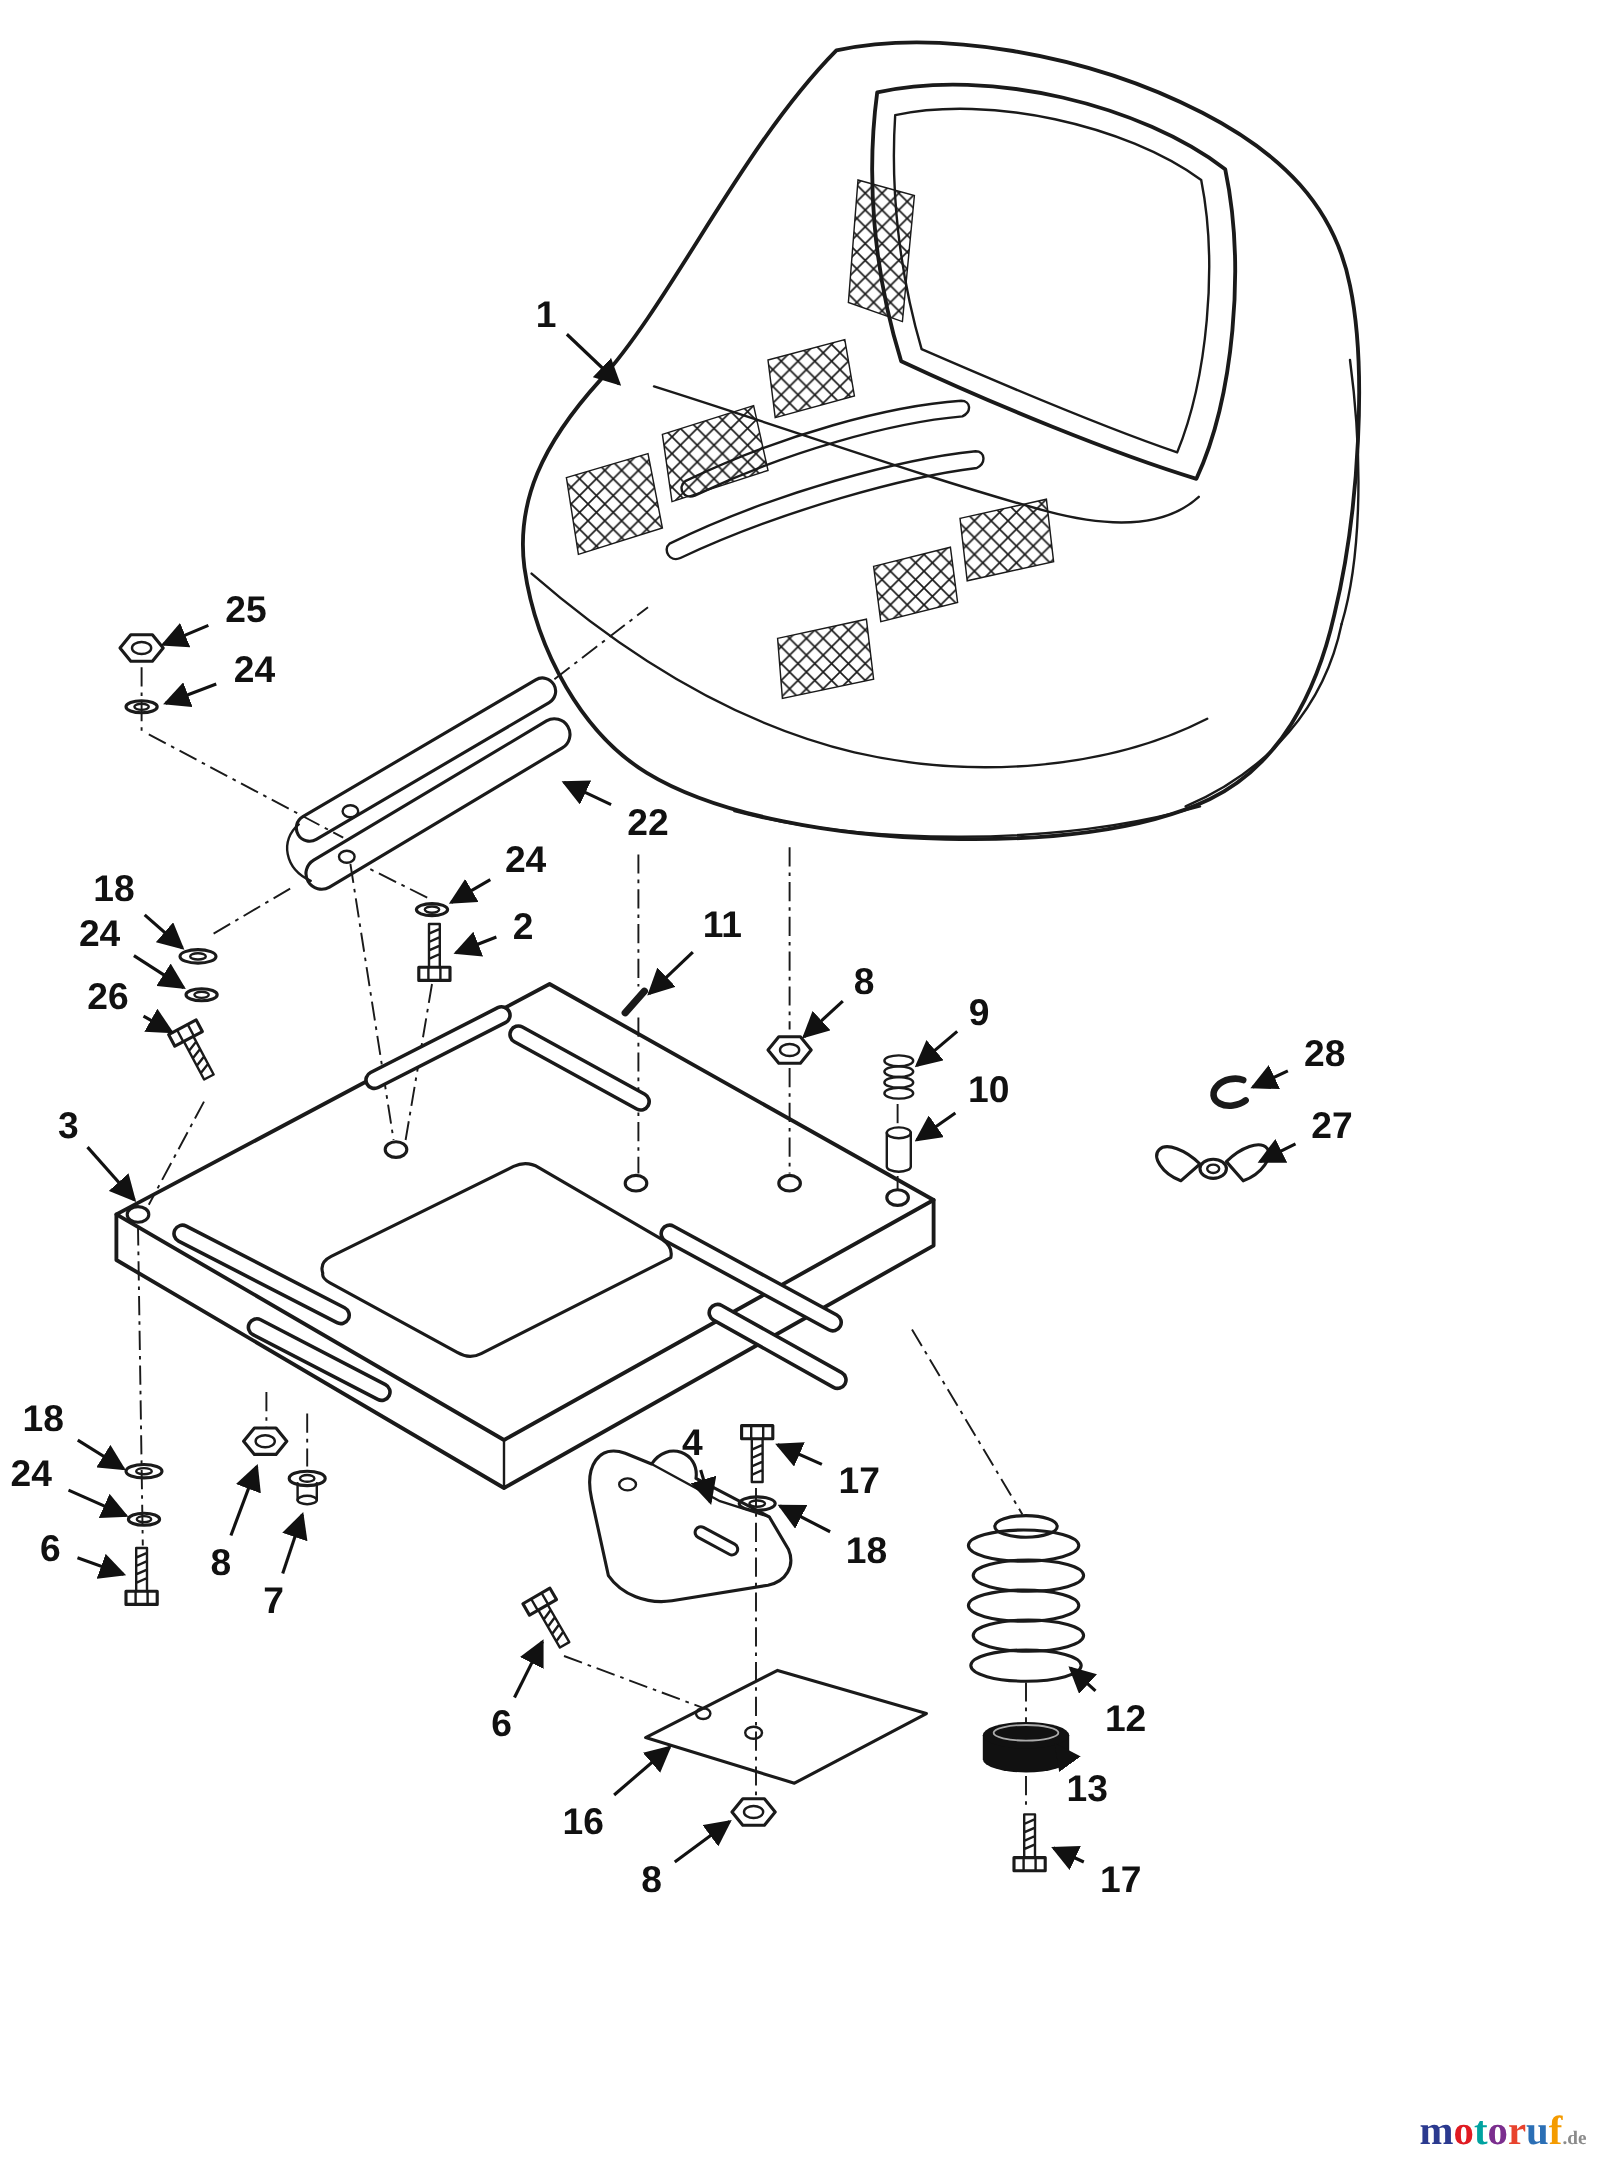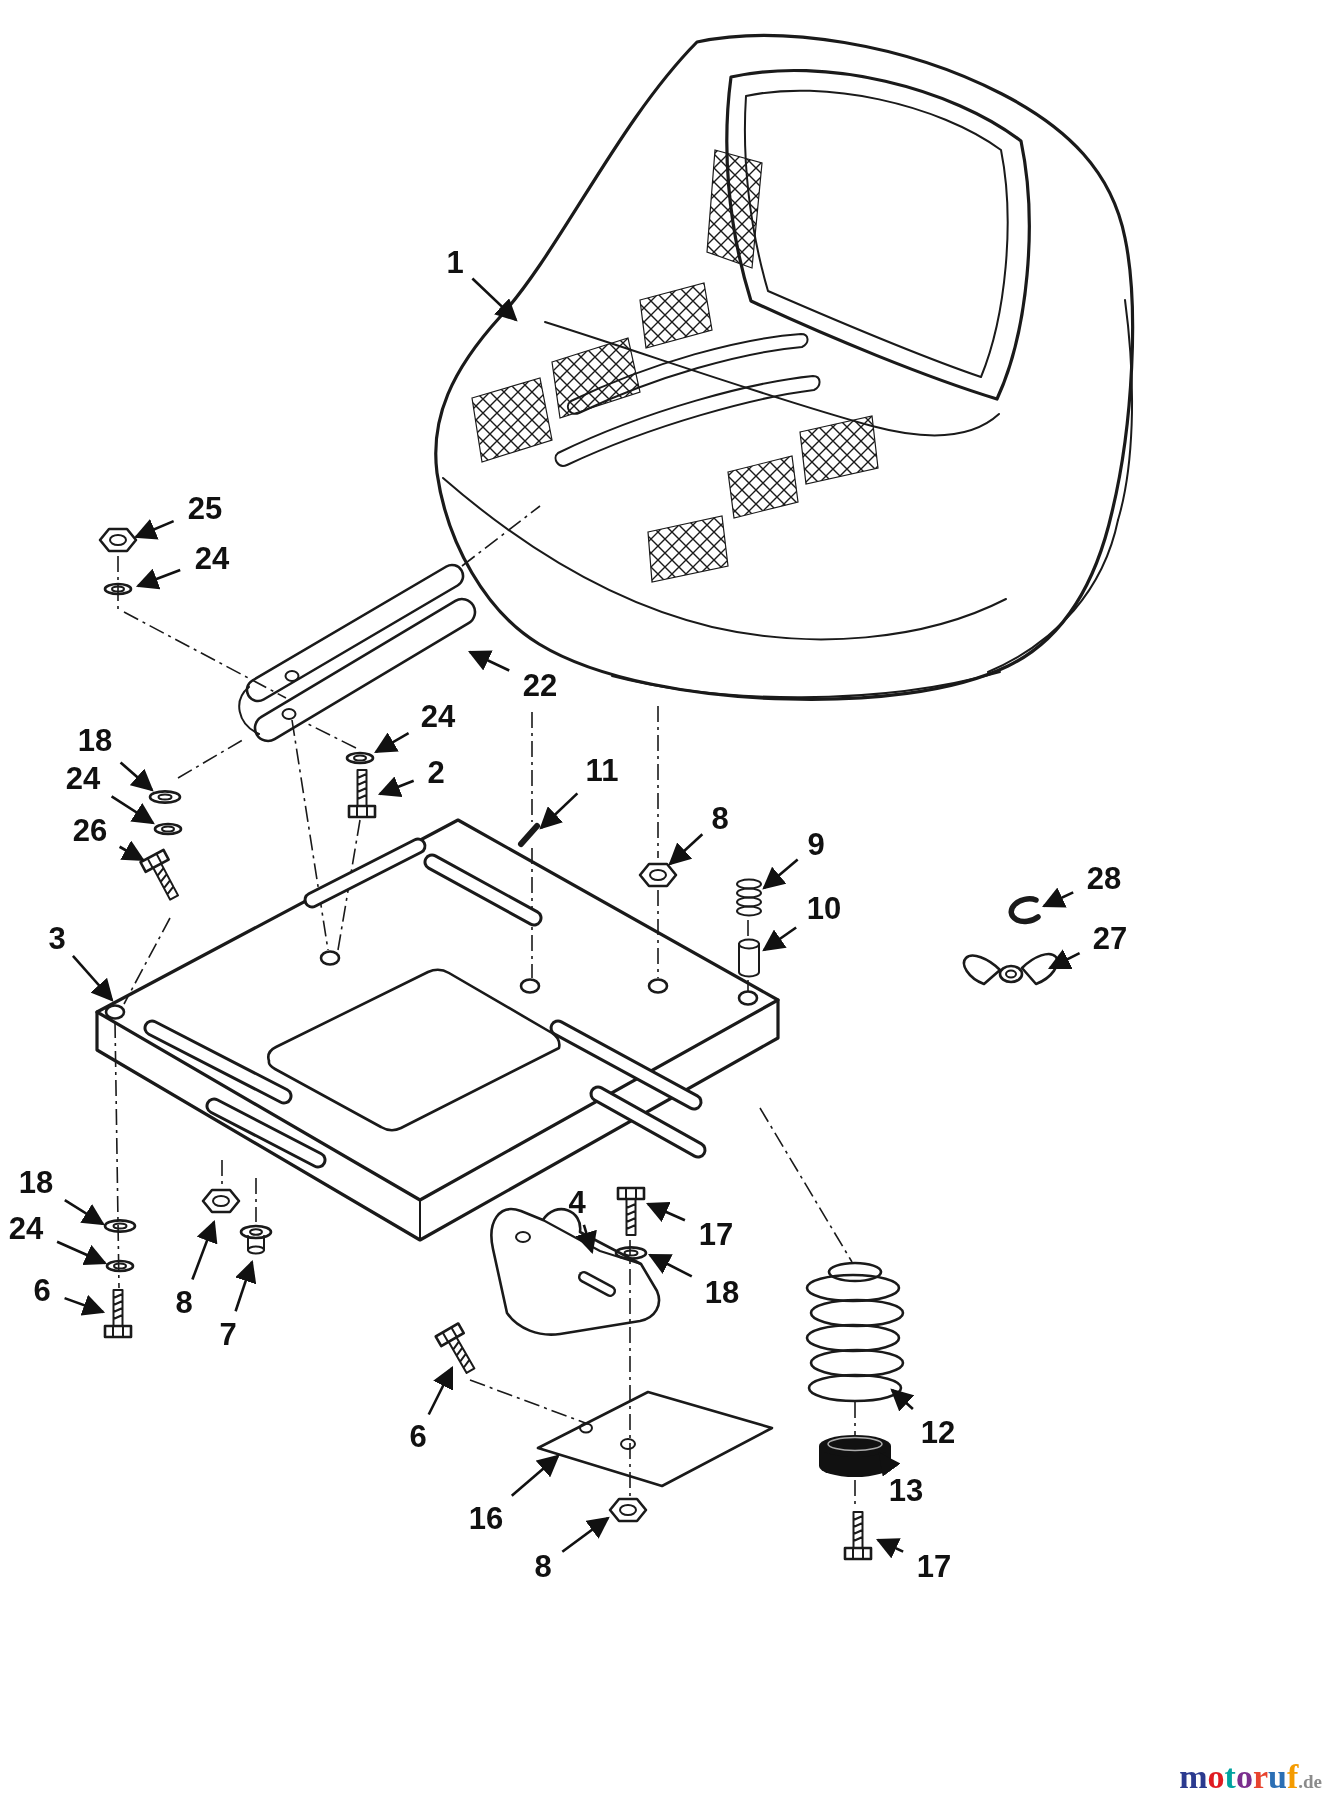--- a/index.html
+++ b/index.html
@@ -13,21 +13,21 @@
   .hatch{fill:url(#xh);stroke:#1a1a1a;stroke-width:1.2;}
   .dash{stroke:#1a1a1a;stroke-width:1.6;fill:none;stroke-dasharray:16 5 3 5;}
   .slot-outer{stroke:#1a1a1a;stroke-width:17;stroke-linecap:round;fill:none;}
   .slot-outer.sm{stroke-width:12;}
   .slot-inner{stroke:#ffffff;stroke-width:11;stroke-linecap:round;fill:none;}
   .slot-inner.sm{stroke-width:7;}
   .callout{font:700 31px "Liberation Sans",sans-serif;fill:#111;}
   .leader{stroke:#111;stroke-width:2.6;fill:none;}
   .logo{position:absolute;right:10px;bottom:6px;font-family:"Liberation Serif",serif;
         font-weight:700;font-size:34px;line-height:1;cursor:pointer;}
-  .logo .de{font-size:19px;color:#8b8b8b;font-weight:700;}
+  .logo .de{font-size:16px;color:#8b8b8b;font-weight:700;}
 </style>
 </head>
 <body>
 
 <div class="page">
 
 <svg width="1332" height="1800" viewBox="0 0 1332 1800">
   <defs>
     <pattern id="xh" width="14" height="14" patternUnits="userSpaceOnUse">
       <path d="M0,0 L14,14 M14,0 L0,14" stroke="#1a1a1a" stroke-width="1.4" fill="none"></path>

